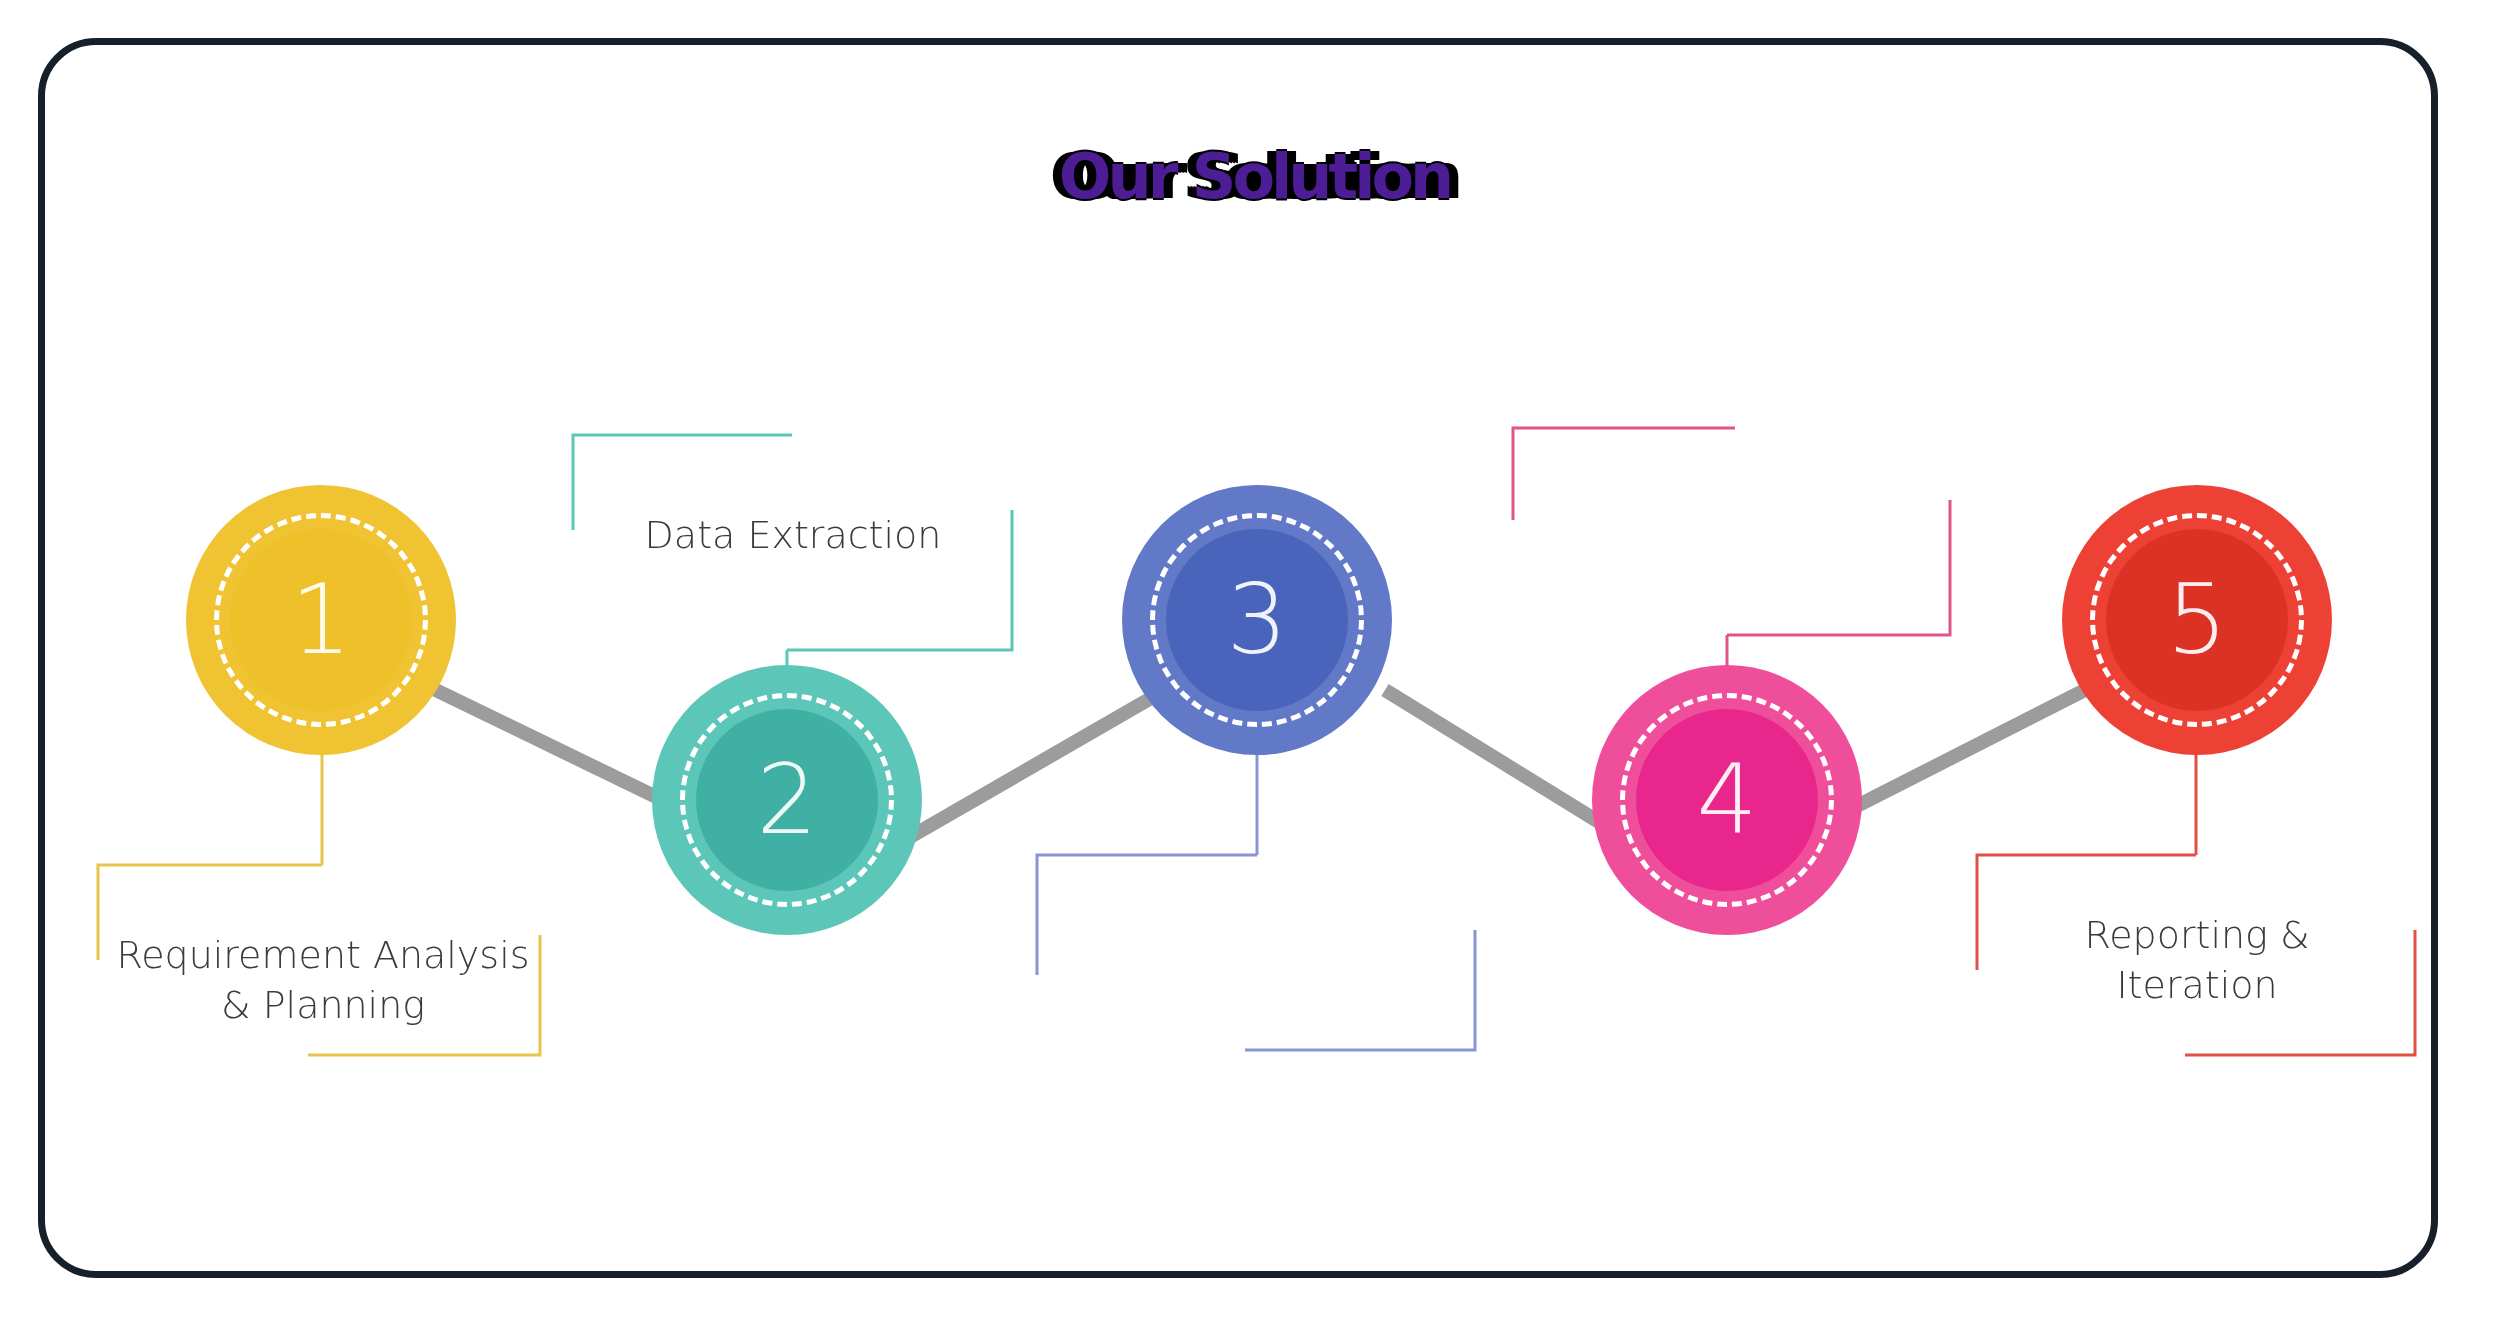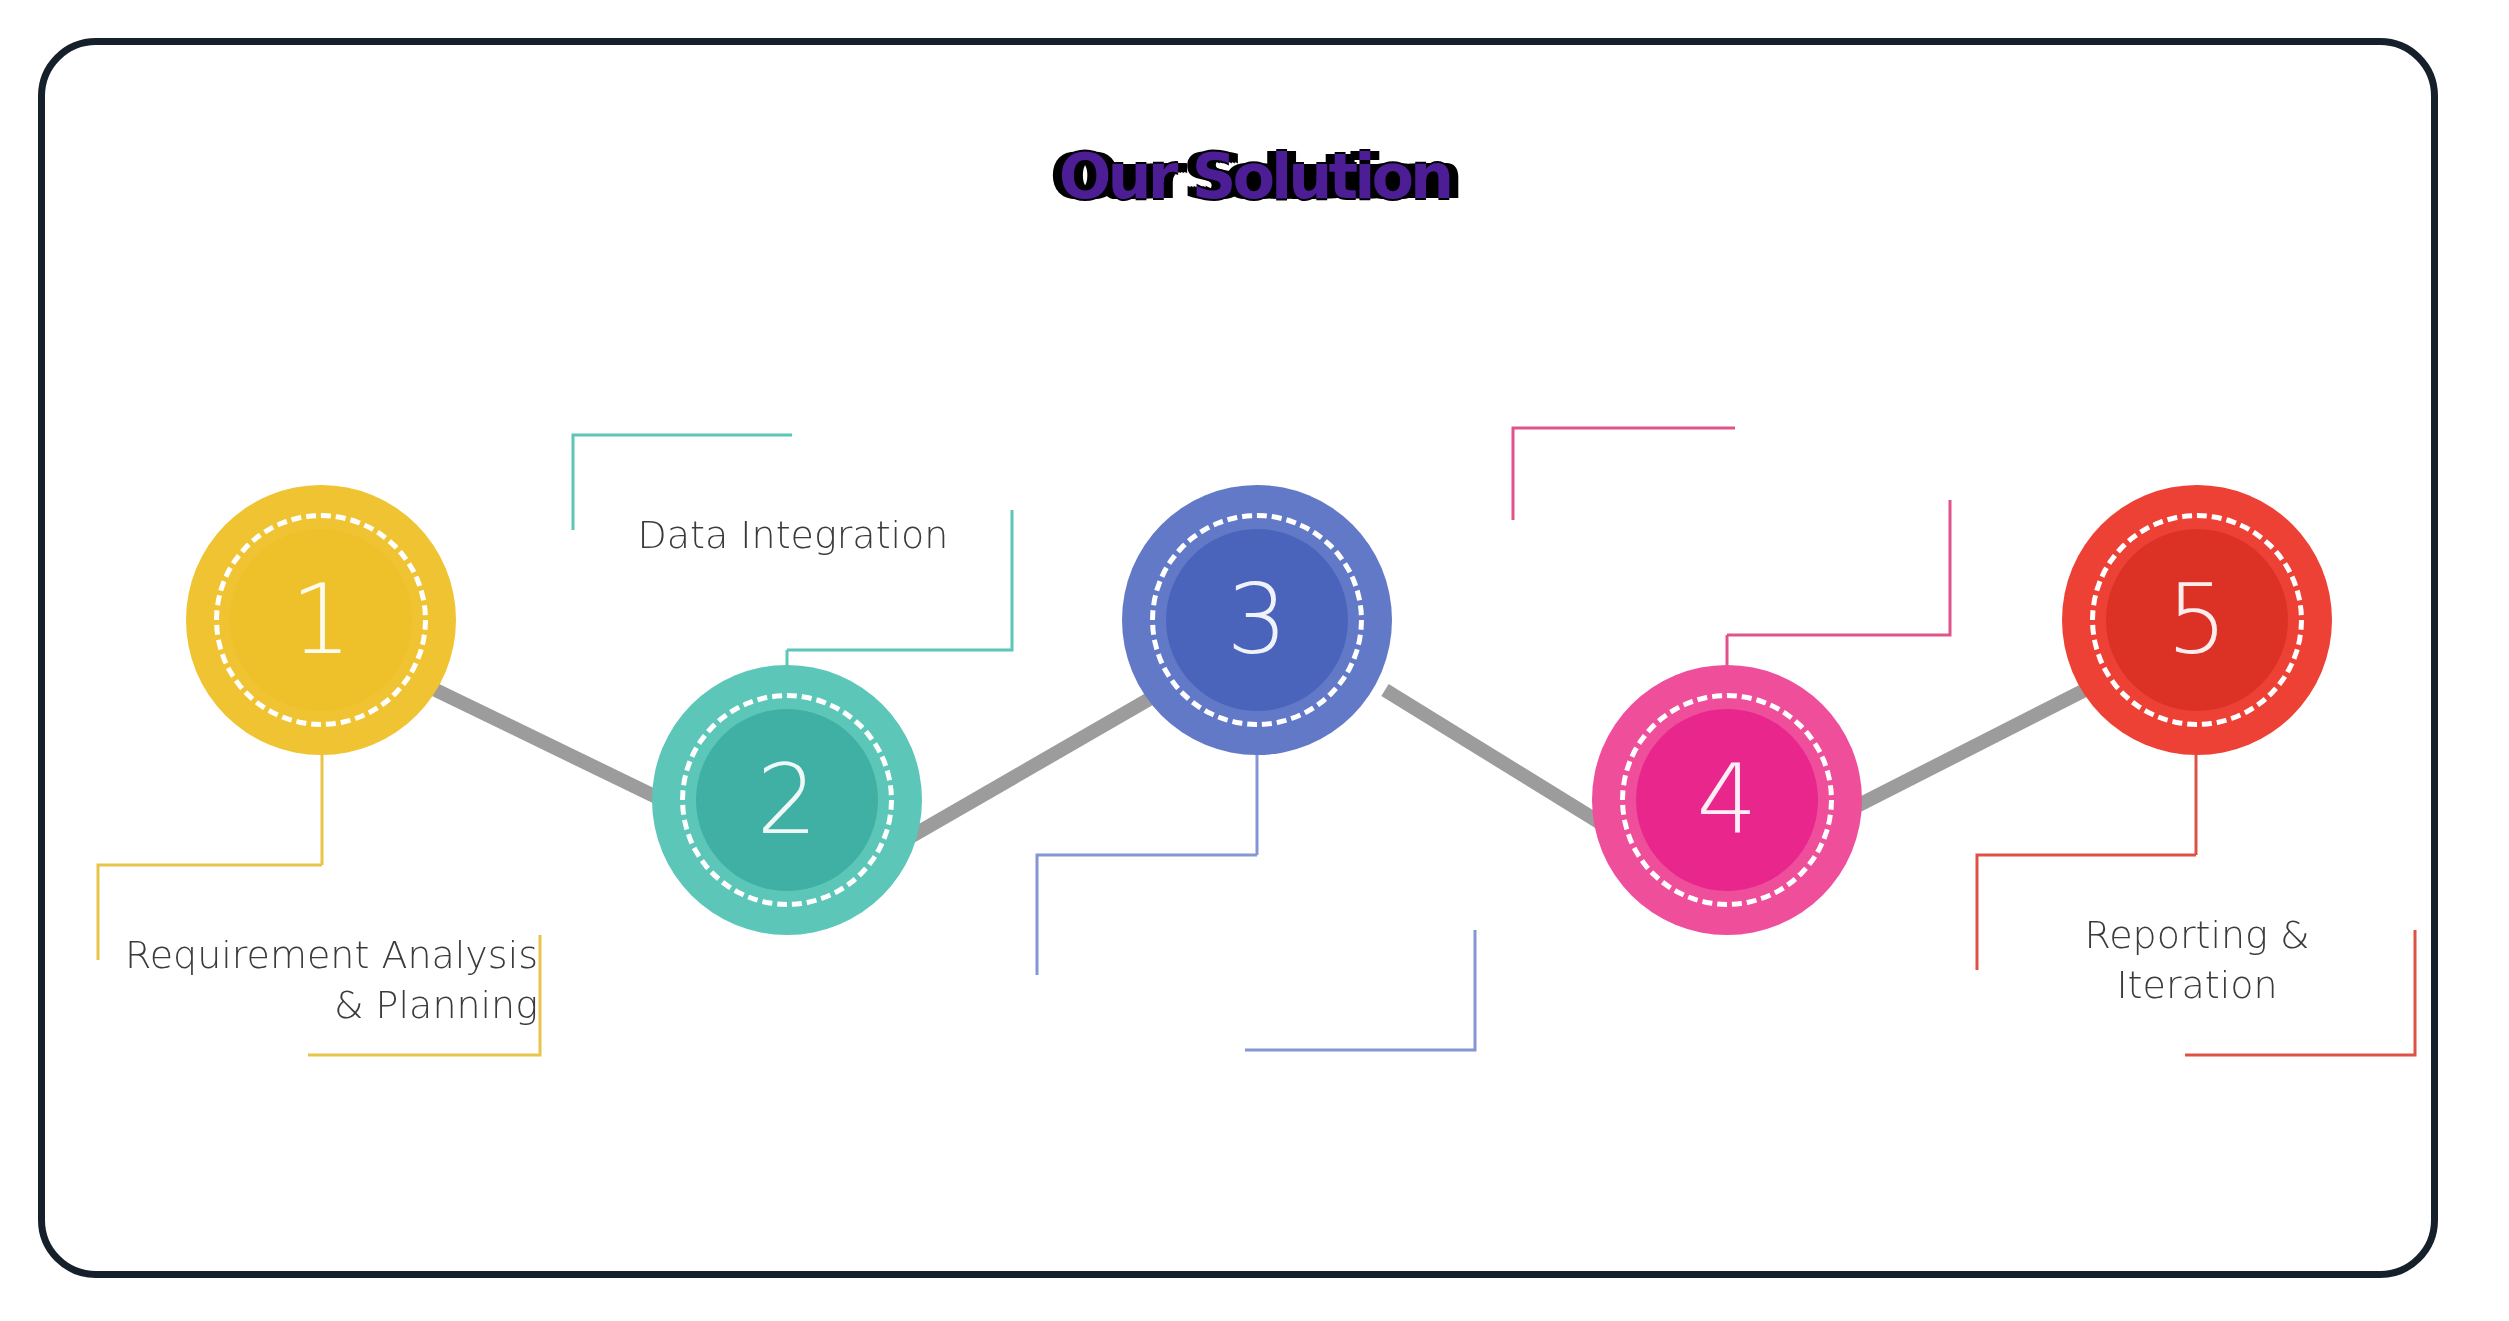--- a/index.html
+++ b/index.html
@@ -199,23 +199,23 @@
   </div>
 
   <div class="step-node" style="left:2062px; top:485px;">
     <div class="ring-outer" style="background:#ee4136"></div>
     <div class="ring-dash"></div>
     <div class="core" style="background:#dc3226">
       <span class="core-num">5</span>
     </div>
   </div>
 
-  <div class="step-label" style="left:88px; top:930px; width:450px;text-align:right;">Requirement Analysis
+  <div class="step-label" style="left:98px; top:930px; width:450px;">Requirement Analysis
 &amp; Planning</div>
 
-  <div class="step-label" style="left:573px; top:510px; width:440px;">Data Integration</div>
+  <div class="step-label" style="left:573px; top:510px; width:440px;">Data Extraction</div>
 
 
 
   <div class="step-label" style="left:1977px; top:910px; width:440px;">Reporting &amp;
 Iteration</div>
 
 </div>
 
 </body></html>

